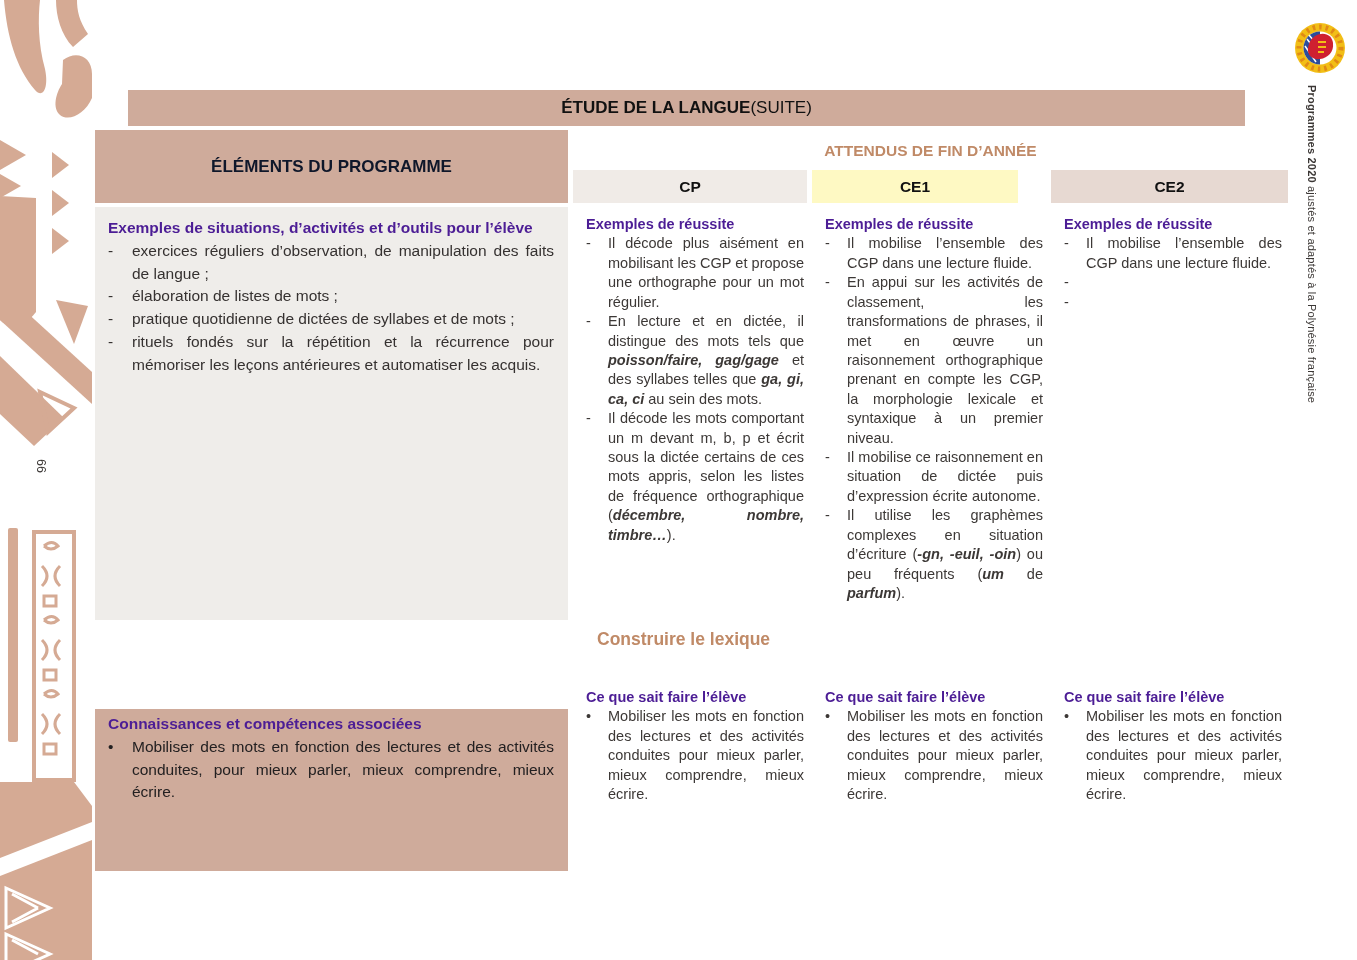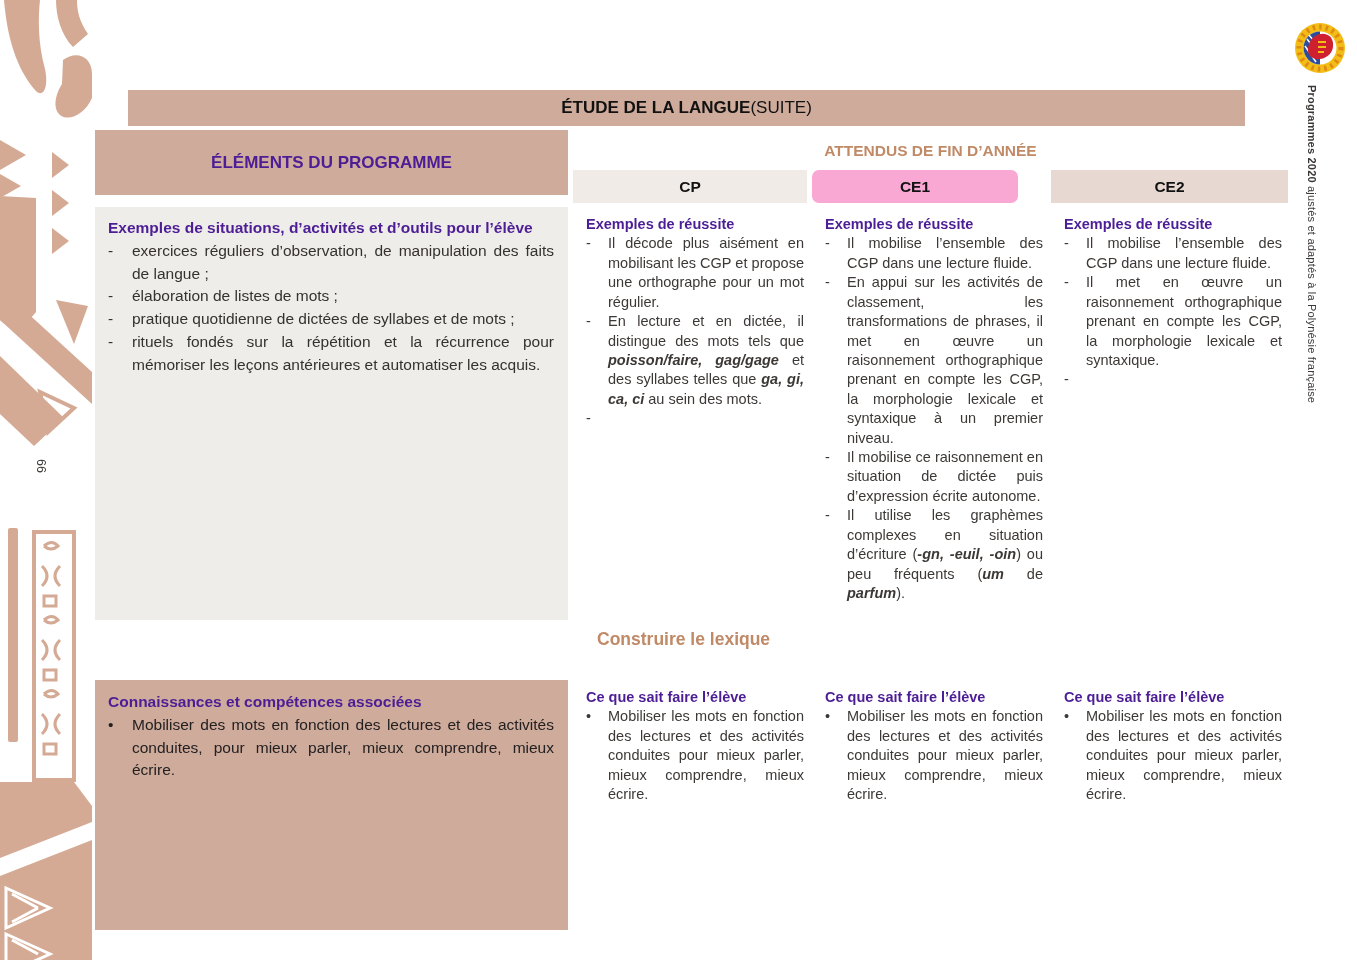--- a/index.html
+++ b/index.html
@@ -28,47 +28,47 @@
   #side-label .b{font-weight:bold;}
   #logo{left:1294px;top:22px;width:52px;height:52px;}
   #title-bar{
     left:95px;top:90px;width:1117px;height:36px;
     background:#cfab9b;
     display:flex;align-items:center;justify-content:center;
     font-size:17px;color:#111;margin-left:33px;
   }
   #title-bar .b{font-weight:bold;}
   #left-header{
-    left:95px;top:130px;width:473px;height:65px;
+    left:95px;top:130px;width:473px;height:73px;
     background:#cfab9b;
     display:flex;align-items:center;justify-content:center;
-    font-size:17px;font-weight:bold;color:#4c1d95;
+    font-size:17px;font-weight:bold;color:#0f172a;
   }
   #attendus-title{
     left:573px;top:136px;width:715px;height:30px;
     display:flex;align-items:center;justify-content:center;
     font-size:15.5px;font-weight:bold;color:#c08a67;text-align:center;
   }
   .col-header{
     top:170px;height:33px;line-height:33px;
     text-align:center;font-size:15.5px;font-weight:bold;color:#111;
   }
   #col-header-cp {left:573px;width:234px;background:#f0ebe7;}
-  #col-header-ce1{left:812px;width:206px;background:#f9a8d4;border-radius:7px;}
+  #col-header-ce1{left:812px;width:206px;background:#fef9c3;}
   #col-header-ce2{left:1051px;width:237px;background:#e7d9d2;}
   
   .cell{box-sizing:border-box;}
   #row1-left{
     left:95px;top:207px;width:473px;height:413px;
     background:#efedea;padding:10px 14px 0 13px;
     font-size:15.5px;line-height:1.47;
   }
   #row2-left{
-    left:95px;top:680px;width:473px;height:250px;
-    background:#cfab9b;padding:11px 14px 0 13px;
+    left:95px;top:709px;width:473px;height:162px;
+    background:#cfab9b;padding:4px 14px 0 13px;
     font-size:15.5px;line-height:1.47;color:#232021;
   }
   .col{
     top:207px;width:237px;background:#fff;
     padding:8px 6px 0 13px;
     font-size:14.5px;line-height:1.34;color:#3c3836;
   }
   .col.r2{top:680px;}
   #row1-cp {left:573px;} #row1-ce1{left:812px;} #row1-ce2{left:1051px;}
   #row2-cp {left:573px;} #row2-ce1{left:812px;} #row2-ce2{left:1051px;}
@@ -195,20 +195,21 @@
       <div class="li">
         <span class="marker">-</span>
         <span class="li-text"><span>Il décode plus aisément en mobilisant les CGP et propose une orthographe pour un mot régulier.</span></span>
       </div>
       <div class="li">
         <span class="marker">-</span>
         <span class="li-text"><span>En lecture et en dictée, il distingue des mots tels que </span><span style="font-weight: bold; font-style: italic;">poisson/faire, gag/gage</span><span> et des syllabes telles que </span><span style="font-weight: bold; font-style: italic;">ga, gi, ca, ci</span><span> au sein des mots.</span></span>
       </div>
       <div class="li">
         <span class="marker">-</span>
+        <span class="li-text"><span>Il décode les mots comportant un m devant m, b, p et écrit sous la dictée certains de ces mots appris, selon les listes de fréquence orthographique (</span><span style="font-weight: bold; font-style: italic;">décembre, nombre, timbre…</span><span>).</span></span>
       </div>
     </div>
 </div>
 <div class="abs cell col" id="row1-ce1">
   <div class="cell-heading">Exemples de réussite</div>
   <div>
       <div class="li">
         <span class="marker">-</span>
         <span class="li-text"><span>Il mobilise l’ensemble des CGP dans une lecture fluide.</span></span>
       </div>
@@ -228,21 +229,20 @@
 </div>
 <div class="abs cell col" id="row1-ce2">
   <div class="cell-heading">Exemples de réussite</div>
   <div>
       <div class="li">
         <span class="marker">-</span>
         <span class="li-text"><span>Il mobilise l’ensemble des CGP dans une lecture fluide.</span></span>
       </div>
       <div class="li">
         <span class="marker">-</span>
-        <span class="li-text"><span>Il met en œuvre un raisonnement orthographique prenant en compte les CGP, la morphologie lexicale et syntaxique.</span></span>
       </div>
       <div class="li">
         <span class="marker">-</span>
       </div>
     </div>
 </div>
 
 <div class="abs" id="section-heading">Construire le lexique</div>
 
 <div class="abs cell" id="row2-left">

